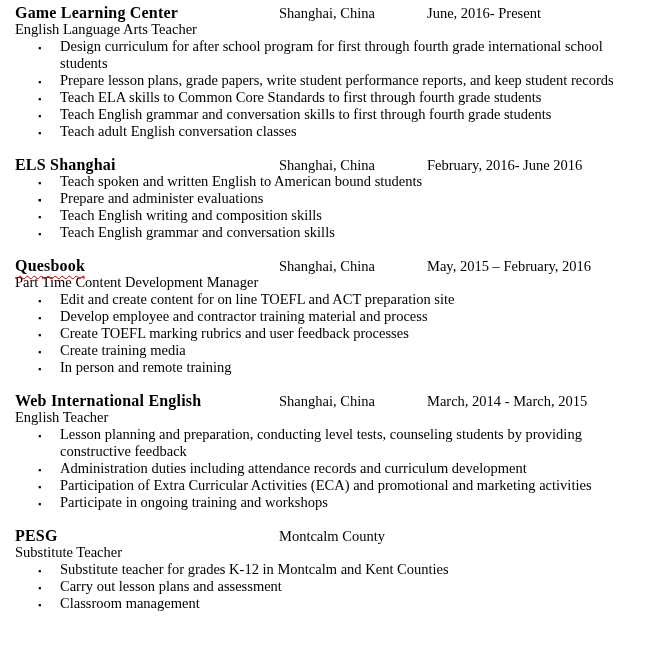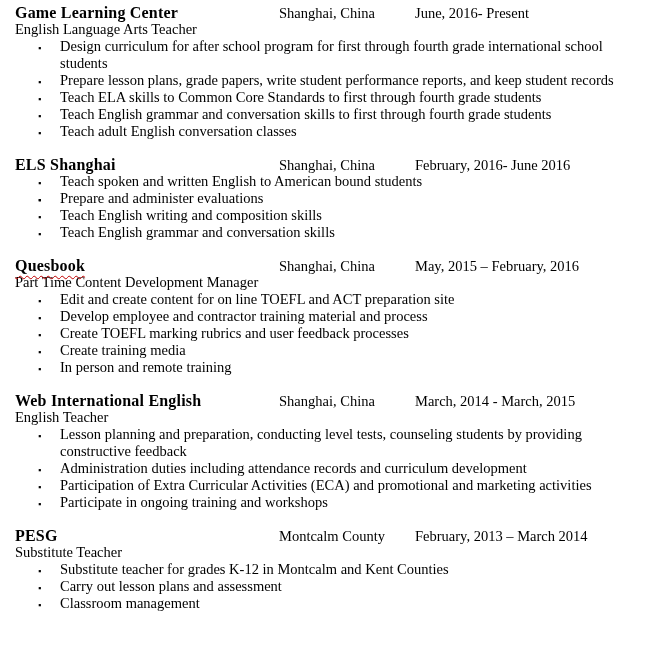--- a/index.html
+++ b/index.html
@@ -46,21 +46,21 @@
   }
   .location {
     position: absolute;
     left: 264px;
     top: 1px;
     font-size: 14.5px;
     font-weight: normal;
   }
   .dates {
     position: absolute;
-    left: 400px;
+    left: 412px;
     top: 1px;
     font-size: 14.5px;
     font-weight: normal;
   }
   .job-title {
     font-size: 14.5px;
     line-height: 17px;
   }
   ul.bullets {
     margin: 0;
@@ -204,21 +204,20 @@
         <span class="bullet-marker">▪</span>
         <span class="bullet-text">Participate in ongoing training and workshops</span>
       </li>
       </ul>
   </section>
 
   <section class="job">
     <header class="job-header">
       <span class="company">PESG</span>
       <span class="location">Montcalm County</span>
-      <span class="dates">February, 2013 – March 2014</span>
     </header>
     <div class="job-title">Substitute Teacher</div>
     <ul class="bullets">
 
     <li>
         <span class="bullet-marker">▪</span>
         <span class="bullet-text">Substitute teacher for grades K-12 in Montcalm and Kent Counties</span>
       </li>
         <li>
         <span class="bullet-marker">▪</span>

